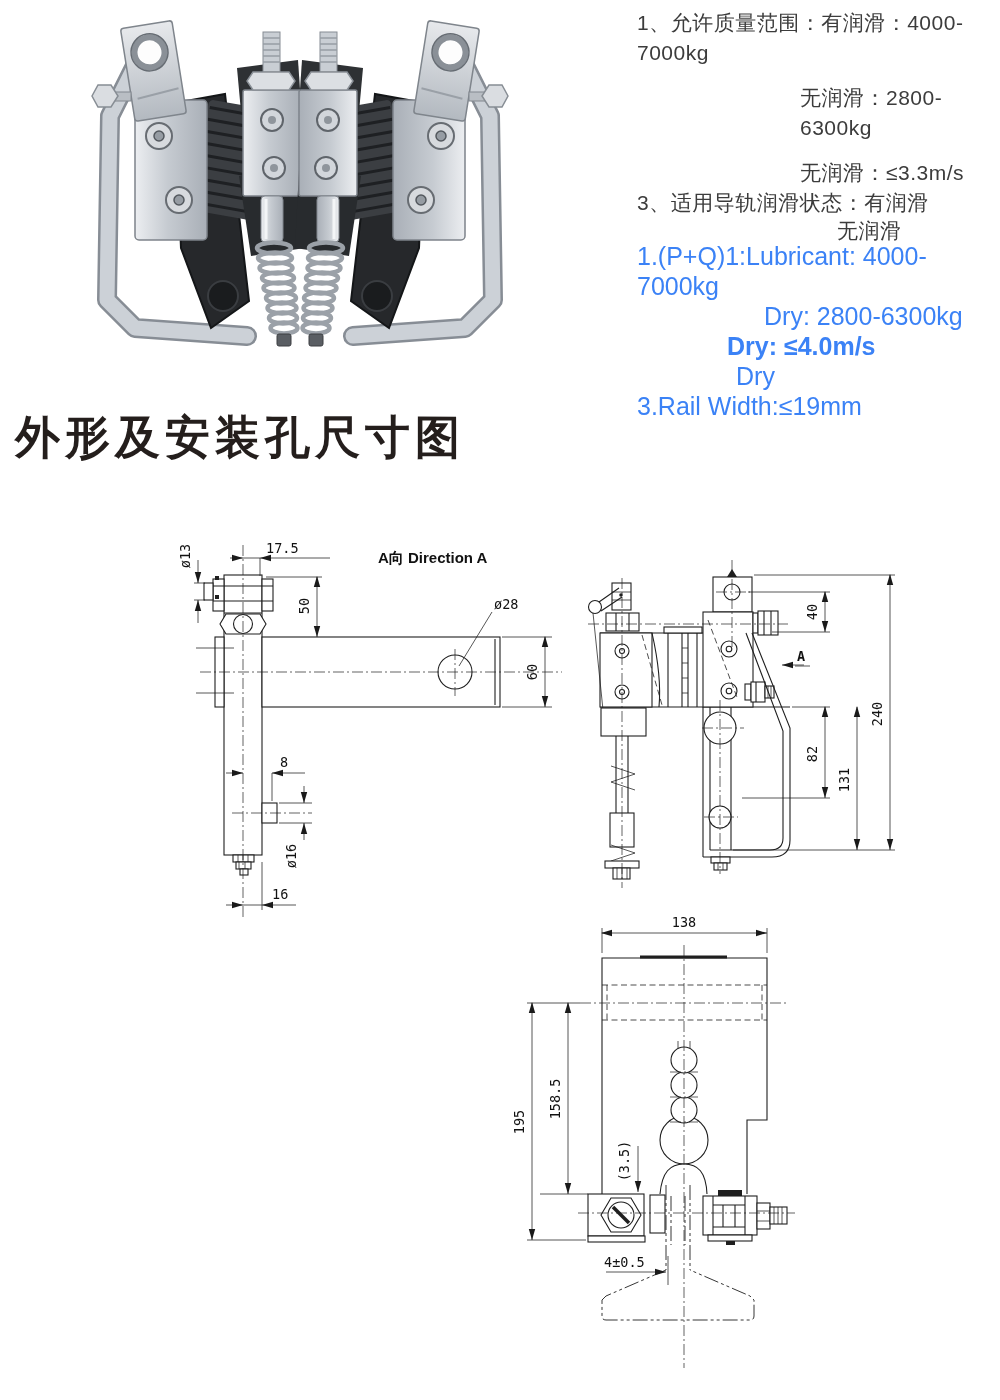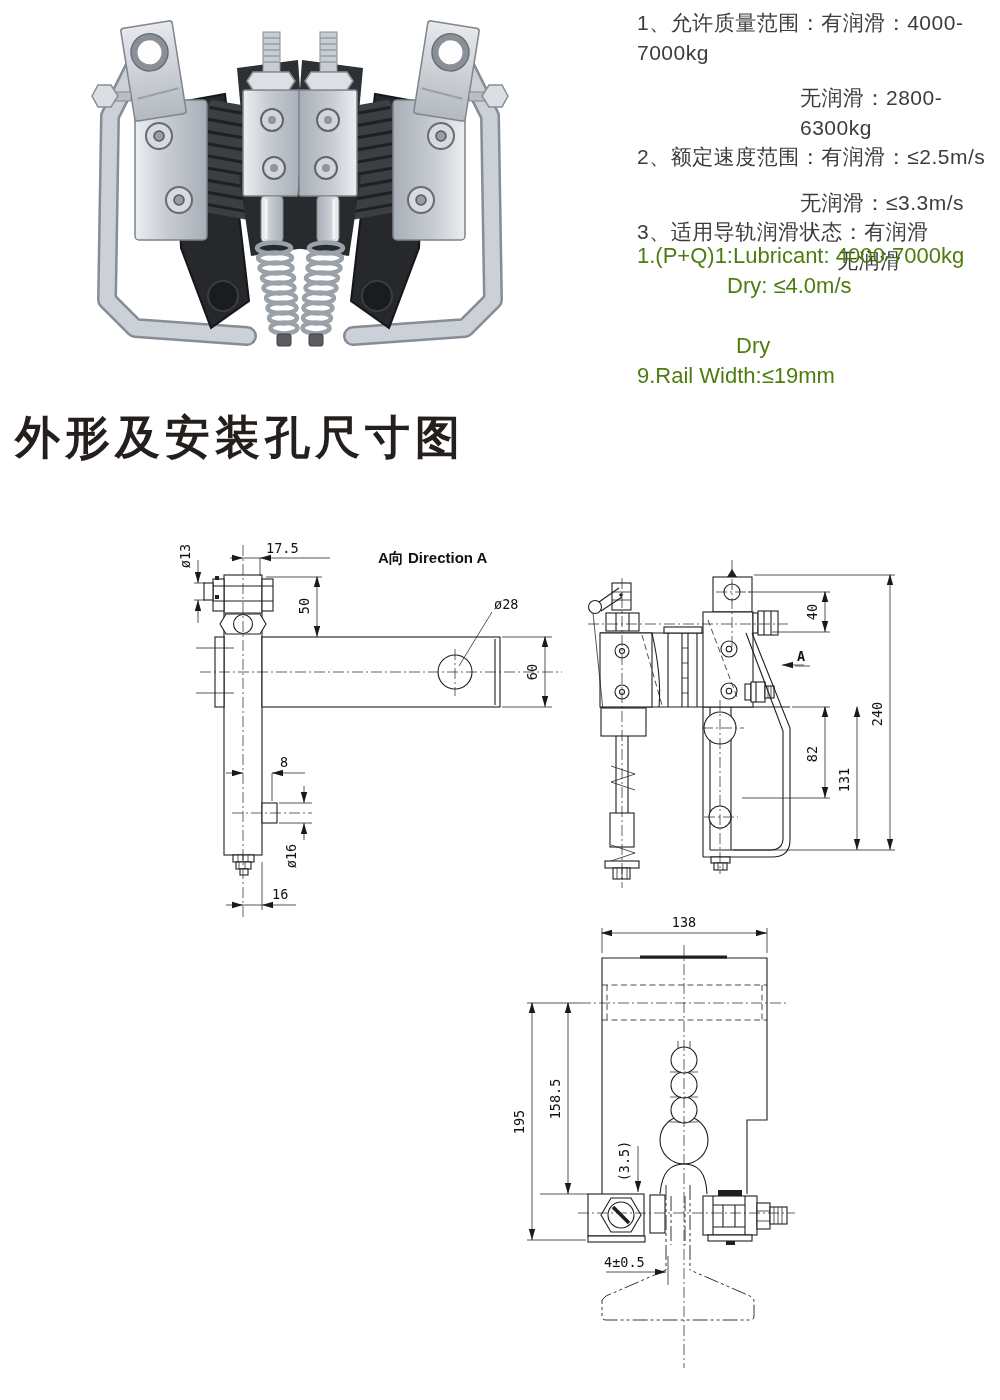--- a/index.html
+++ b/index.html
@@ -2,26 +2,26 @@
 <html><head>
 <meta charset="utf-8">
 <style>
   html,body{margin:0;padding:0;background:#fff;}
   .page{position:relative;width:1000px;height:1400px;background:#fff;overflow:hidden;
         font-family:"Liberation Sans",sans-serif;color:#222;}
   
   .specs-cn{position:absolute;left:637px;top:8px;width:360px;
             font-size:21px;line-height:29.5px;color:#3c3c3c;letter-spacing:.5px;}
   .specs-en{position:absolute;left:637px;top:241px;width:360px;
-            font-size:22px;line-height:30px;color:#4d7c0f;}
+            font-size:25px;line-height:30px;color:#3b82f6;}
   .cn-ind-a{padding-left:163px;margin-top:16px;}
   .cn-ind-b{padding-left:200px;font-family:Liberation Serif, serif;}
   .en-ind-a{padding-left:127px;}
-  .en-ind-b{padding-left:90px;}
-  .en-ind-c{padding-left:99px;margin-top:30px;}
+  .en-ind-b{padding-left:90px;font-weight:bold;}
+  .en-ind-c{padding-left:99px;}
   
   .section-title{position:absolute;left:15px;top:408px;width:560px;margin:0;
         font-family:"DejaVu Serif",serif;font-weight:bold;font-size:45px;
         letter-spacing:5px;color:#241e1c;transform:scaleY(1.02);}
   
   svg{position:absolute;overflow:visible;}
   .o  {fill:none;stroke:#1f1f1f;stroke-width:1.1;}
   .of {fill:#fff;stroke:#1f1f1f;stroke-width:1.1;}
   .th {fill:none;stroke:#1f1f1f;stroke-width:3;}
   .t  {fill:none;stroke:#1f1f1f;stroke-width:.75;}
@@ -129,31 +129,31 @@
         <ellipse cx="229" cy="320" rx="13.5" ry="5.5"></ellipse>
       </g>
       <rect x="222" y="326" width="14" height="12" rx="2" fill="#5a5e63" stroke="#3c3f43"></rect>
     </g>
     <use href="#sgHalf" transform="translate(490,0) scale(-1,1)"></use>
   </svg>
 
   <div class="specs-cn">
     <div>1、允许质量范围：有润滑：4000-7000kg</div>
     <div class="cn-ind-a">无润滑：2800-6300kg</div>
-    <div>2、额定速度范围：有润滑：≤2.5m/s</div>
     <div class="cn-ind-a">无润滑：≤3.3m/s</div>
     <div>3、适用导轨润滑状态：有润滑</div>
     <div class="cn-ind-b">无润滑</div>
   </div>
 
   <div class="specs-en">
     <div>1.(P+Q)1:Lubricant: 4000-7000kg</div>
+    <div class="en-ind-a">Dry: 2800-6300kg</div>
     <div class="en-ind-b">Dry: ≤4.0m/s</div>
     <div class="en-ind-c">Dry</div>
-    <div>9.Rail Width:≤19mm</div>
+    <div>3.Rail Width:≤19mm</div>
   </div>
 
   <h1 class="section-title">外形及安装孔尺寸图</h1>
 
   <svg style="left:150px;top:535px" width="430" height="390" viewBox="150 535 430 390">
 
     <rect class="of" x="224" y="575" width="38" height="280"></rect>
     <rect class="of" x="262" y="637" width="238" height="70"></rect>
     <rect class="of" x="215" y="637" width="9" height="70"></rect>
     <rect class="of" x="213" y="579" width="11" height="32"></rect>

